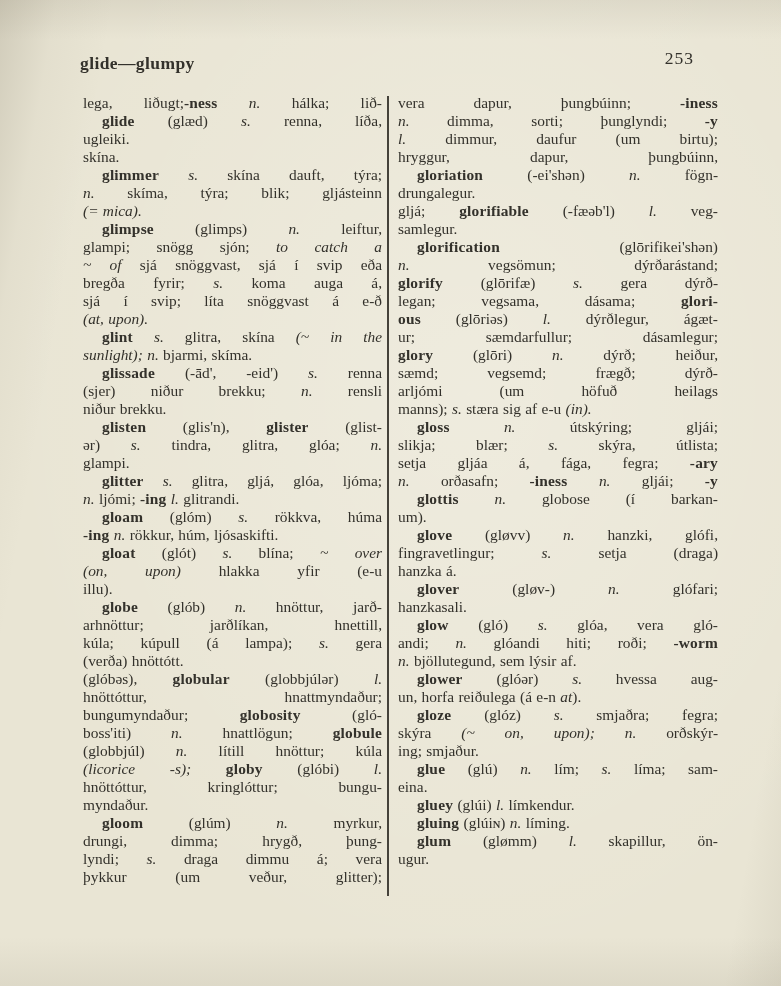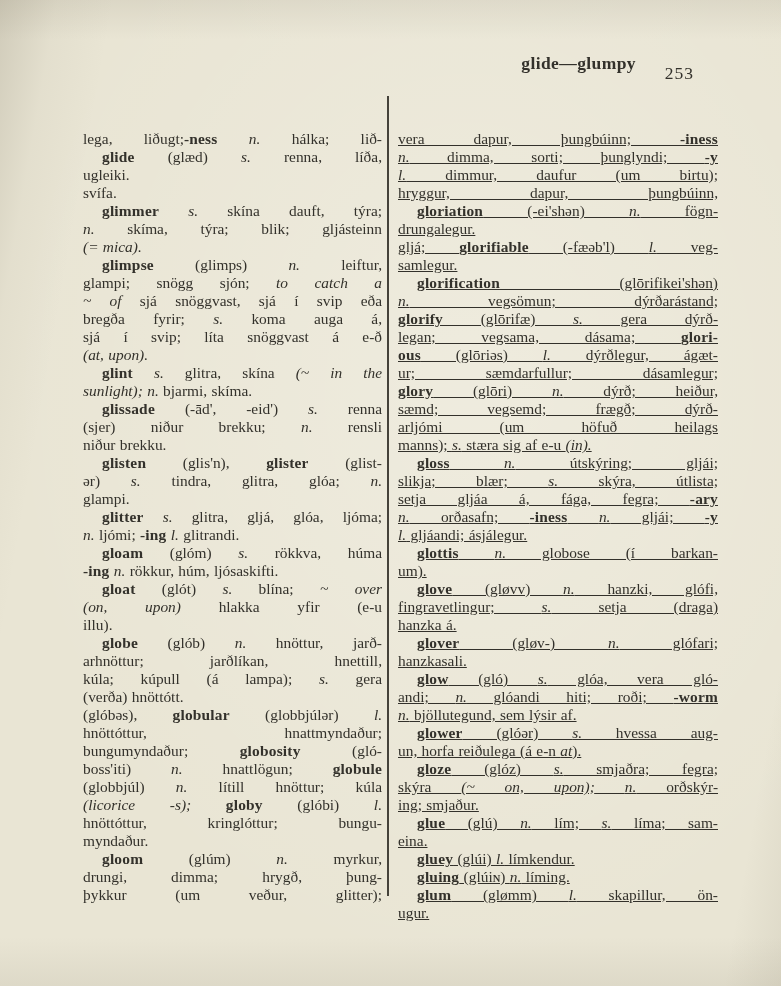--- a/index.html
+++ b/index.html
@@ -14,31 +14,31 @@
     position:absolute; inset:0;
     background:
       radial-gradient(ellipse at 60% 40%, rgba(255,255,252,0.25), rgba(0,0,0,0) 70%),
       linear-gradient(100deg, rgba(120,112,92,0.22) 0%, rgba(120,112,92,0.05) 6%, rgba(0,0,0,0) 12%),
       linear-gradient(0deg, rgba(120,112,92,0.10) 0%, rgba(0,0,0,0) 5%),
       linear-gradient(180deg, rgba(120,112,92,0.12) 0%, rgba(0,0,0,0) 4%),
       linear-gradient(280deg, rgba(120,112,92,0.10) 0%, rgba(0,0,0,0) 6%);
   }
   .running-head {
     position:absolute; top:53px; left:80px; width:556px; height:22px;
-    text-align:right; font-weight:bold; font-size:17.5px; letter-spacing:0.4px;
+    text-align:left; font-weight:bold; font-size:17.5px; letter-spacing:0.4px;
   }
   .page-num {
-    position:absolute; top:63px; left:620px; width:74px; height:22px;
+    position:absolute; top:48px; left:620px; width:74px; height:22px;
     text-align:right; font-size:17.5px; letter-spacing:1px;
   }
   .col {
-    position:absolute; top:94px; font-size:15.4px; line-height:18px;margin-top:36px;
+    position:absolute; top:94px; font-size:15.4px; line-height:18px;
   }
   #col-left  { left:83px;  width:299px; }
-  #col-right { left:398px; width:320px;text-decoration:underline; }
+  #col-right { left:398px; width:320px; }
   .divider {
     position:absolute; left:387px; top:96px; width:1.5px; height:800px;
     background:#45423a;
   }
   .line {
     height:18px; overflow:hidden;
     text-align:justify; text-align-last:justify;
     word-spacing:0.5px;
   }
   .line.end { text-align-last:left; }
@@ -50,21 +50,21 @@
 <body>
 
 <div class="page">
   <div class="running-head">glide—glumpy</div>
   <div class="page-num">253</div>
   <div class="divider"></div>
   <div class="col" id="col-left">
       <div class="line"><span class="r">lega, liðugt;</span><span class="b">-ness</span><span class="r"> </span><span class="i">n.</span><span class="r"> hálka; lið-</span></div>
       <div class="line ind"><span class="b">glide</span><span class="r"> (glæd) </span><span class="i">s.</span><span class="r"> renna, líða,</span></div>
       <div class="line end"><span class="r">ugleiki.</span></div>
-      <div class="line end"><span class="r">svífa.</span></div>
+      <div class="line end"><span class="r">skína.</span></div>
       <div class="line ind"><span class="b">glimmer</span><span class="r"> </span><span class="i">s.</span><span class="r"> skína dauft, týra;</span></div>
       <div class="line"><span class="i">n.</span><span class="r"> skíma, týra; blik; gljásteinn</span></div>
       <div class="line end"><span class="i">(= mica).</span></div>
       <div class="line ind"><span class="b">glimpse</span><span class="r"> (glimps) </span><span class="i">n.</span><span class="r"> leiftur,</span></div>
       <div class="line"><span class="r">glampi; snögg sjón; </span><span class="i">to catch a</span></div>
       <div class="line"><span class="i">~ of</span><span class="r"> sjá snöggvast, sjá í svip eða</span></div>
       <div class="line"><span class="r">bregða fyrir; </span><span class="i">s.</span><span class="r"> koma auga á,</span></div>
       <div class="line"><span class="r">sjá í svip; líta snöggvast á e-ð</span></div>
       <div class="line end"><span class="i">(at, upon).</span></div>
       <div class="line ind"><span class="b">glint</span><span class="r"> </span><span class="i">s.</span><span class="r"> glitra, skína </span><span class="i">(~ in the</span></div>
@@ -89,20 +89,21 @@
       <div class="line"><span class="r">(glóbəs), </span><span class="b">globular</span><span class="r"> (globbjúlər) </span><span class="i">l.</span></div>
       <div class="line"><span class="r">hnöttóttur, hnattmyndaður;</span></div>
       <div class="line"><span class="r">bungumyndaður; </span><span class="b">globosity</span><span class="r"> (gló-</span></div>
       <div class="line"><span class="r">boss'iti) </span><span class="i">n.</span><span class="r"> hnattlögun; </span><span class="b">globule</span></div>
       <div class="line"><span class="r">(globbjúl) </span><span class="i">n.</span><span class="r"> lítill hnöttur; kúla</span></div>
       <div class="line"><span class="i">(licorice -s);</span><span class="r"> </span><span class="b">globy</span><span class="r"> (glóbi) </span><span class="i">l.</span></div>
       <div class="line"><span class="r">hnöttóttur, kringlóttur; bungu-</span></div>
       <div class="line end"><span class="r">myndaður.</span></div>
       <div class="line ind"><span class="b">gloom</span><span class="r"> (glúm) </span><span class="i">n.</span><span class="r"> myrkur,</span></div>
       <div class="line"><span class="r">drungi, dimma; hrygð, þung-</span></div>
+      <div class="line"><span class="r">lyndi; </span><span class="i">s.</span><span class="r"> draga dimmu á; vera</span></div>
       <div class="line"><span class="r">þykkur (um veður, glitter);</span></div>
     </div>
   <div class="col" id="col-right">
       <div class="line"><span class="r">vera dapur, þungbúinn; </span><span class="b">-iness</span></div>
       <div class="line"><span class="i">n.</span><span class="r"> dimma, sorti; þunglyndi; </span><span class="b">-y</span></div>
       <div class="line"><span class="i">l.</span><span class="r"> dimmur, daufur (um birtu);</span></div>
       <div class="line"><span class="r">hryggur, dapur, þungbúinn,</span></div>
       <div class="line ind"><span class="b">gloriation</span><span class="r"> (-ei'shən) </span><span class="i">n.</span><span class="r"> fögn-</span></div>
       <div class="line end"><span class="r">drungalegur.</span></div>
       <div class="line"><span class="r">gljá; </span><span class="b">glorifiable</span><span class="r"> (-fæəb'l) </span><span class="i">l.</span><span class="r"> veg-</span></div>
@@ -114,21 +115,20 @@
       <div class="line"><span class="b">ous</span><span class="r"> (glōriəs) </span><span class="i">l.</span><span class="r"> dýrðlegur, ágæt-</span></div>
       <div class="line"><span class="r">ur; sæmdarfullur; dásamlegur;</span></div>
       <div class="line"><span class="b">glory</span><span class="r"> (glōri) </span><span class="i">n.</span><span class="r"> dýrð; heiður,</span></div>
       <div class="line"><span class="r">sæmd; vegsemd; frægð; dýrð-</span></div>
       <div class="line"><span class="r">arljómi (um höfuð heilags</span></div>
       <div class="line end"><span class="r">manns); </span><span class="i">s.</span><span class="r"> stæra sig af e-u </span><span class="i">(in).</span></div>
       <div class="line ind"><span class="b">gloss</span><span class="r"> </span><span class="i">n.</span><span class="r"> útskýring; gljái;</span></div>
       <div class="line"><span class="r">slikja; blær; </span><span class="i">s.</span><span class="r"> skýra, útlista;</span></div>
       <div class="line"><span class="r">setja gljáa á, fága, fegra; </span><span class="b">-ary</span></div>
       <div class="line"><span class="i">n.</span><span class="r"> orðasafn; </span><span class="b">-iness</span><span class="r"> </span><span class="i">n.</span><span class="r"> gljái; </span><span class="b">-y</span></div>
-      <div class="line end"><span class="i">l.</span><span class="r"> gljáandi; ásjálegur.</span></div>
       <div class="line ind"><span class="b">glottis</span><span class="r"> </span><span class="i">n.</span><span class="r"> globose (í barkan-</span></div>
       <div class="line end"><span class="r">um).</span></div>
       <div class="line ind"><span class="b">glove</span><span class="r"> (gløvv) </span><span class="i">n.</span><span class="r"> hanzki, glófi,</span></div>
       <div class="line"><span class="r">fingravetlingur; </span><span class="i">s.</span><span class="r"> setja (draga)</span></div>
       <div class="line end"><span class="r">hanzka á.</span></div>
       <div class="line ind"><span class="b">glover</span><span class="r"> (gløv-) </span><span class="i">n.</span><span class="r"> glófari;</span></div>
       <div class="line end"><span class="r">hanzkasali.</span></div>
       <div class="line ind"><span class="b">glow</span><span class="r"> (gló) </span><span class="i">s.</span><span class="r"> glóa, vera gló-</span></div>
       <div class="line"><span class="r">andi; </span><span class="i">n.</span><span class="r"> glóandi hiti; roði; </span><span class="b">-worm</span></div>
       <div class="line end"><span class="i">n.</span><span class="r"> bjöllutegund, sem lýsir af.</span></div>

